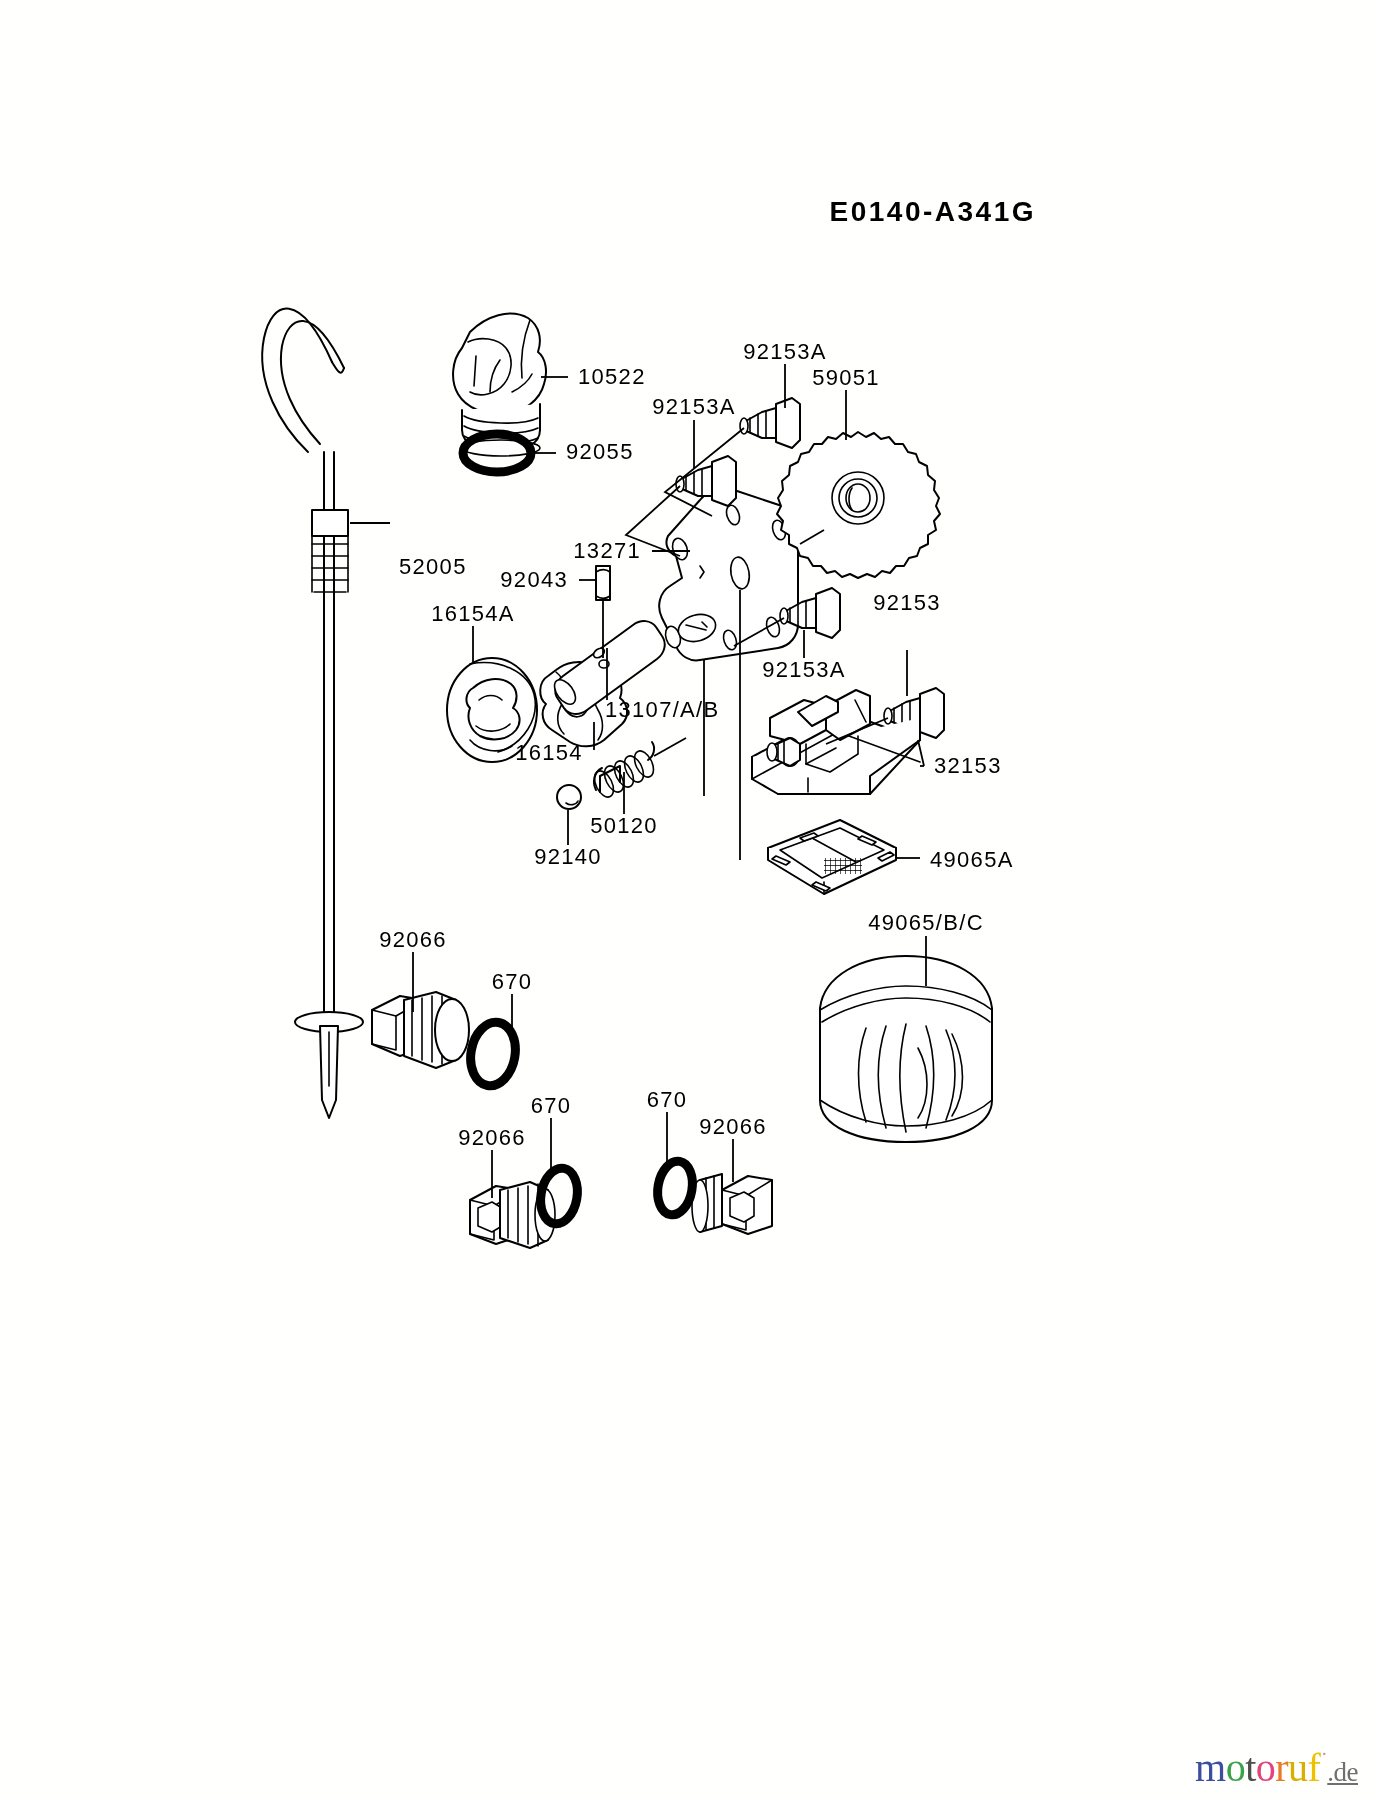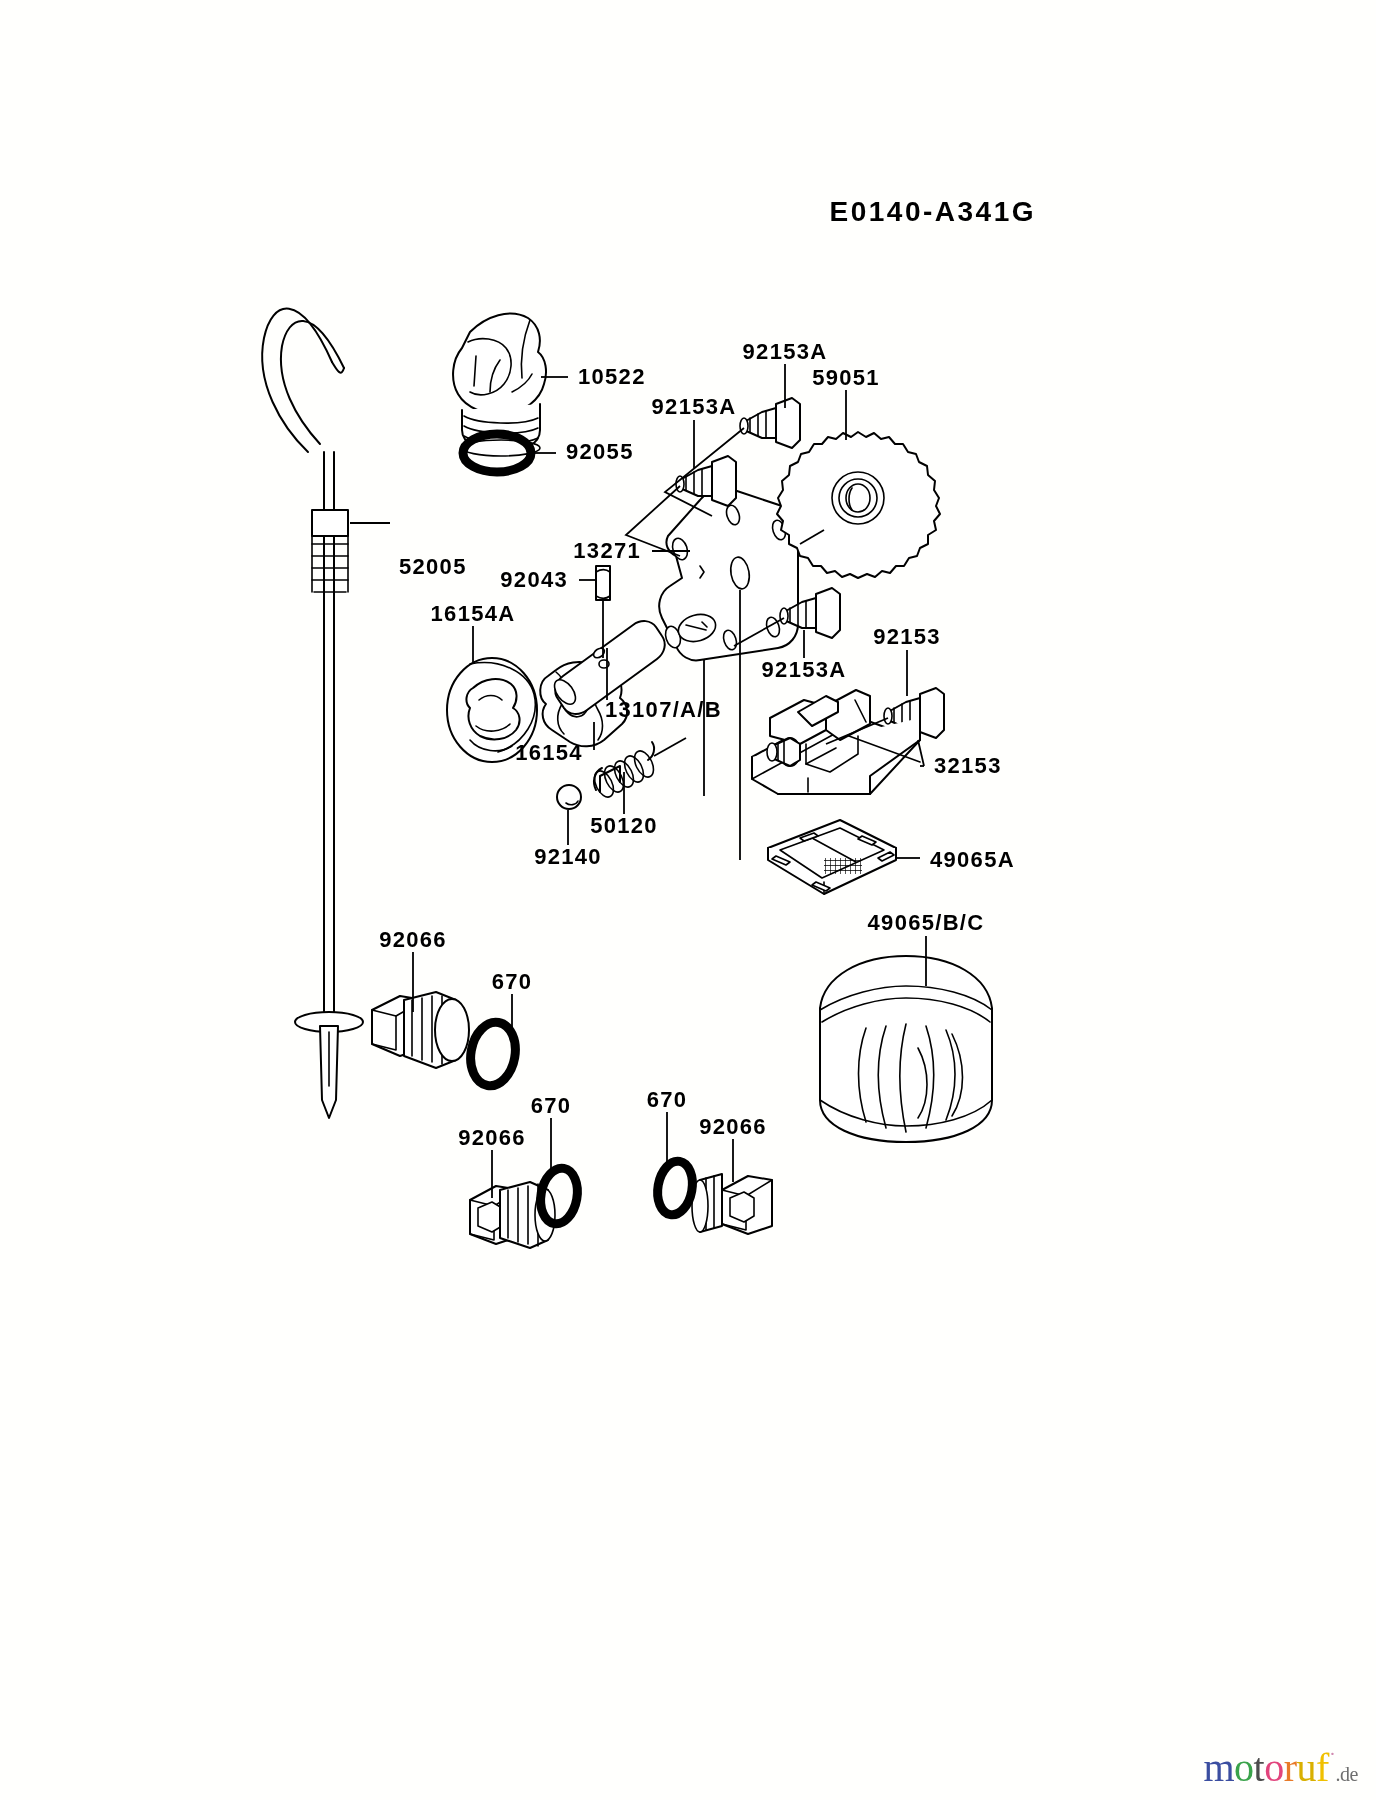--- a/index.html
+++ b/index.html
@@ -35,21 +35,21 @@
     font-weight: bold;
     letter-spacing: 2.5px;
     color: #000;
     white-space: nowrap;
     font-family: "Liberation Sans", sans-serif;
   }
   
   .callout {
     position: absolute;
     font-size: 22px;
-    font-weight: bold;
+    font-weight: normal;
     letter-spacing: 1.3px;
     color: #000;
     white-space: nowrap;
     font-family: "Liberation Sans", sans-serif;
     line-height: 1;
   }
   .callout.anchor-left   { transform: translate(0, -50%); }
   .callout.anchor-right  { transform: translate(-100%, -50%); }
   .callout.anchor-center { transform: translate(-50%, -50%); }
 
@@ -65,21 +65,21 @@
     user-select: none;
   }
   #watermark .w1 { color: #3b4ea0; }
   #watermark .w2 { color: #3aa34a; }
   #watermark .w3 { color: #4c4c4c; }
   #watermark .w4 { color: #e2447c; }
   #watermark .w5 { color: #e87a28; }
   #watermark .w6 { color: #d9b000; }
   #watermark .w7 { color: #f0c000; }
   #watermark .wdot { color: #d08ab0; font-size: 22px; vertical-align: super; }
-  #watermark .wde { color: #6f6f6f; font-size: 20px; }
+  #watermark .wde { color: #6f6f6f; font-size: 27px; text-decoration: underline; }
 </style>
 </head>
 <body>
 
 <div id="page" style="background: rgb(255, 255, 253);">
 
   <div class="diagram-title">E0140-A341G</div>
 
   <svg id="drawing" viewBox="0 0 1376 1800">
     <defs>
@@ -432,21 +432,21 @@
       <div class="callout anchor-center" style="left: 846px; top: 378px;">59051</div>
       <div class="callout anchor-center" style="left: 694px; top: 407px;">92153A</div>
       <div class="callout anchor-right" style="left: 641px; top: 551px;">13271</div>
       <div class="callout anchor-right" style="left: 568px; top: 580px; text-align: center;">92043</div>
       <div class="callout anchor-center" style="left: 473px; top: 614px;">16154A</div>
       <div class="callout anchor-left" style="left: 605px; top: 710px;">13107/A/B</div>
       <div class="callout anchor-center" style="left: 549px; top: 753px;">16154</div>
       <div class="callout anchor-center" style="left: 624px; top: 826px;">50120</div>
       <div class="callout anchor-center" style="left: 568px; top: 857px;">92140</div>
       <div class="callout anchor-center" style="left: 804px; top: 670px;">92153A</div>
-      <div class="callout anchor-center" style="left: 907px; top: 637px;">92153</div>
+      <div class="callout anchor-center" style="left: 907px; top: 603px;">92153</div>
       <div class="callout anchor-left" style="left: 934px; top: 766px;">32153</div>
       <div class="callout anchor-left" style="left: 930px; top: 860px;">49065A</div>
       <div class="callout anchor-center" style="left: 926px; top: 923px;">49065/B/C</div>
       <div class="callout anchor-center" style="left: 413px; top: 940px;">92066</div>
       <div class="callout anchor-center" style="left: 512px; top: 982px;">670</div>
       <div class="callout anchor-center" style="left: 492px; top: 1138px;">92066</div>
       <div class="callout anchor-center" style="left: 551px; top: 1106px;">670</div>
       <div class="callout anchor-center" style="left: 667px; top: 1100px;">670</div>
       <div class="callout anchor-center" style="left: 733px; top: 1127px;">92066</div>
     </div>

